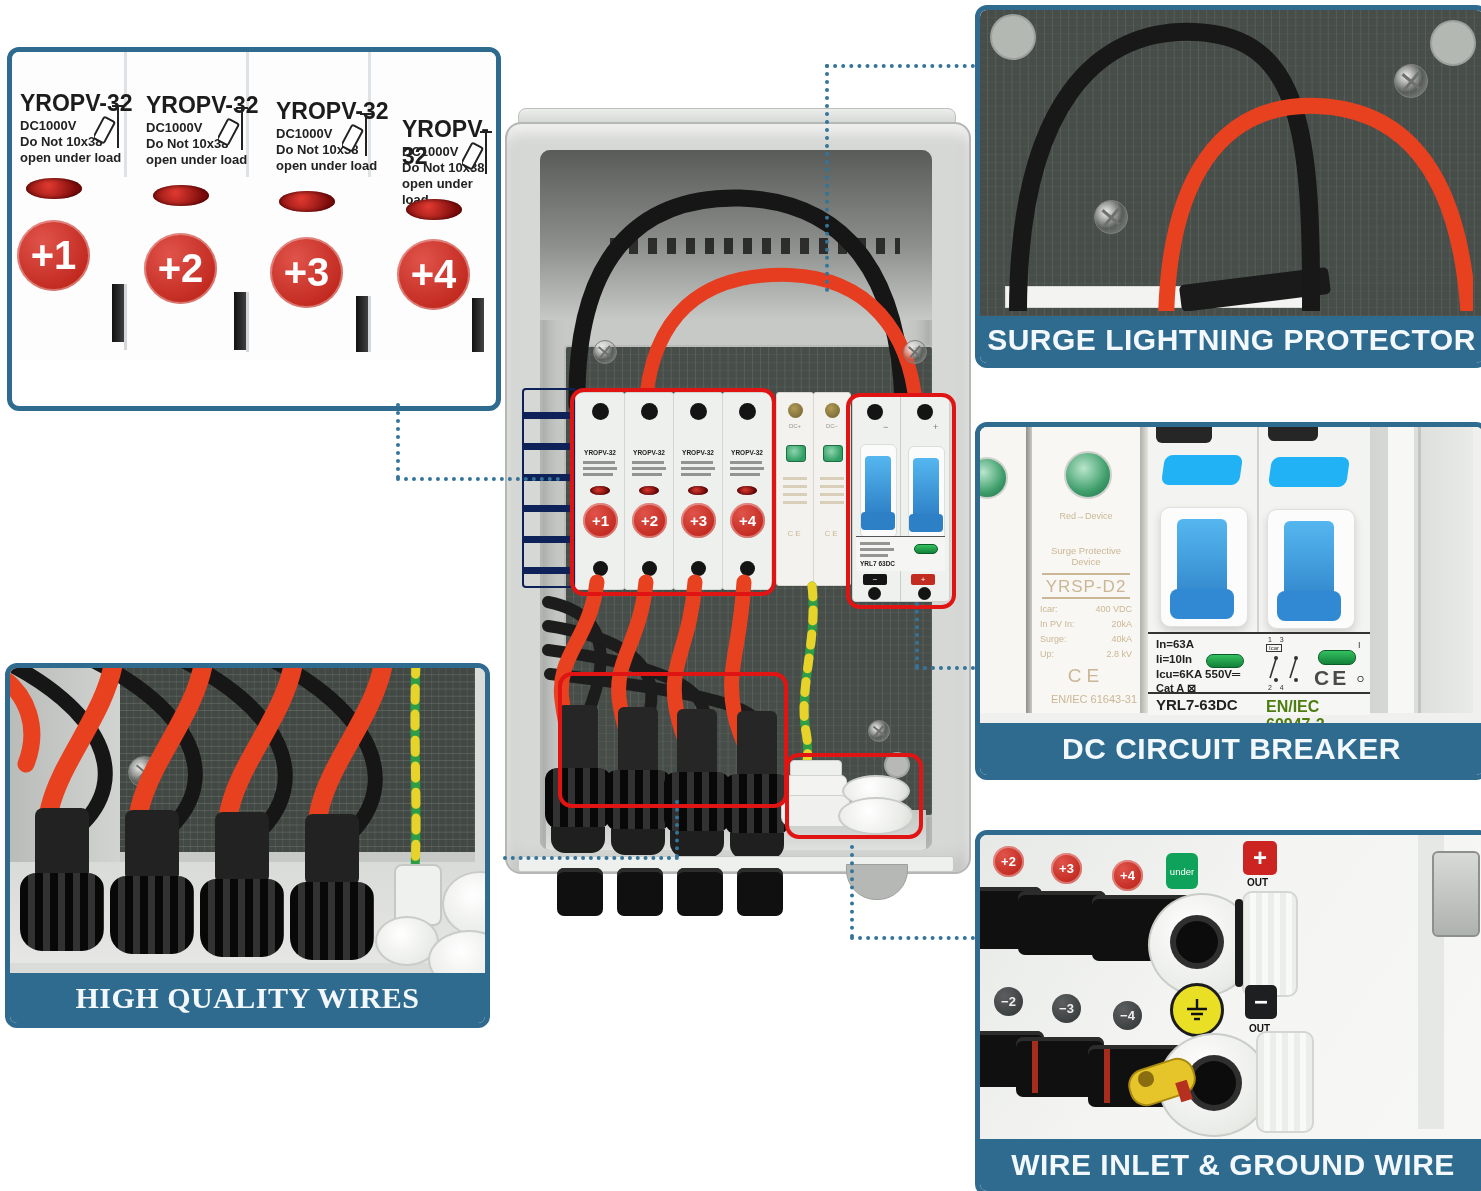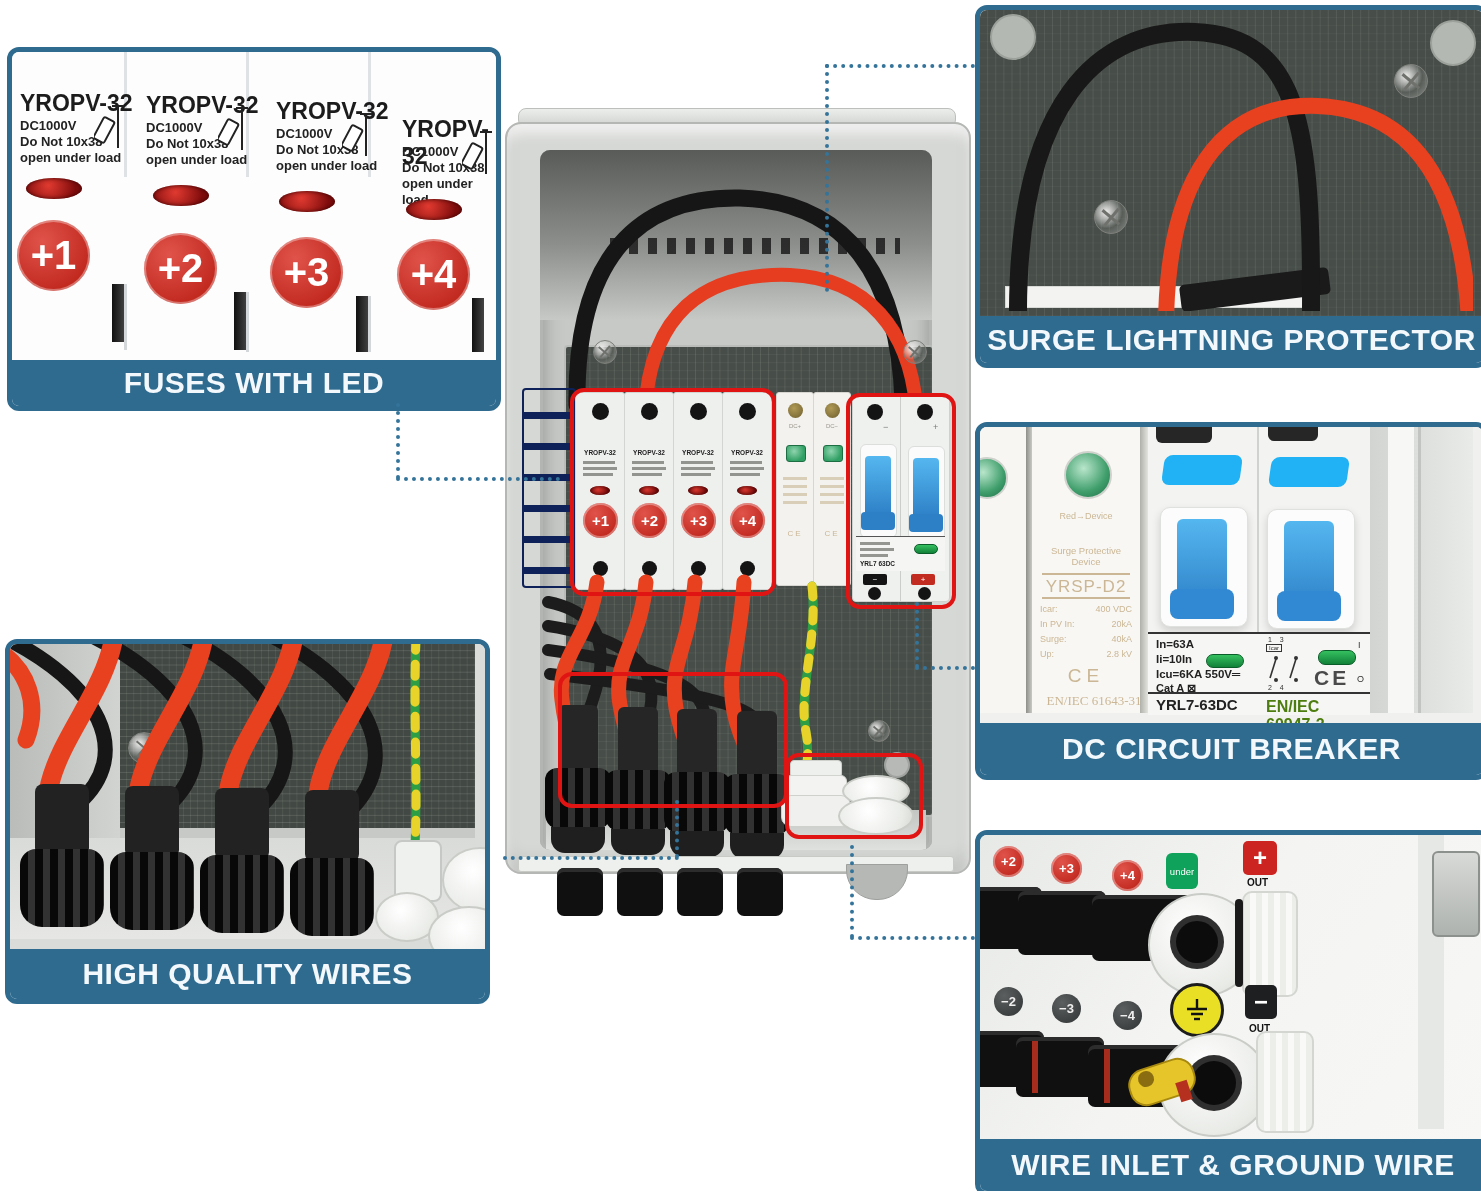--- a/index.html
+++ b/index.html
@@ -294,23 +294,20 @@
         </div>
 
       <div class="abs" style="left:100px;top:232px;width:13px;height:58px;background:linear-gradient(90deg,#111,#444);"></div>
       <div class="abs" style="left:222px;top:240px;width:13px;height:58px;background:linear-gradient(90deg,#111,#444);"></div>
       <div class="abs" style="left:344px;top:244px;width:13px;height:56px;background:linear-gradient(90deg,#111,#444);"></div>
       <div class="abs" style="left:460px;top:246px;width:12px;height:54px;background:linear-gradient(90deg,#111,#444);"></div>
       <div class="abs" style="left:112px;top:232px;width:3px;height:66px;background:#d4d7d9;"></div>
       <div class="abs" style="left:234px;top:240px;width:3px;height:60px;background:#d4d7d9;"></div>
       <div class="abs" style="left:356px;top:244px;width:3px;height:56px;background:#d4d7d9;"></div>
     </div>
-    <div class="bar" style="height:46px;">
-        <span>FUSES WITH LED</span>
-      </div>
   </div>
 
   <div class="panel" style="left:975px;top:5px;width:503px;height:353px;">
     <div class="photo perf" style="bottom:47px;">
       <div class="abs" style="left:10px;top:4px;width:42px;height:42px;border-radius:50%;background:#b4b8b3;border:2px solid #9da19c;"></div>
       <div class="abs" style="left:450px;top:10px;width:42px;height:42px;border-radius:50%;background:#b4b8b3;border:2px solid #9da19c;"></div>
       <div class="screw" style="left:114px;top:190px;width:32px;height:32px;">
           <i></i>
           <u></u>
         </div>
@@ -357,21 +354,21 @@
           </div>
         <div class="abs goldtxt" style="left:8px;top:207px;width:92px;font-size:9px;display:flex;justify-content:space-between;">
             <span>Surge:</span>
             <span>40kA</span>
           </div>
         <div class="abs goldtxt" style="left:8px;top:222px;width:92px;font-size:9px;display:flex;justify-content:space-between;">
             <span>Up:</span>
             <span>2.8 kV</span>
           </div>
         <div class="abs goldtxt" style="left:0;top:238px;width:108px;text-align:center;font-size:19px;letter-spacing:5px;">CE</div>
-        <div class="abs goldtxt" style="left:0;top:266px;width:124px;text-align:center;font-size:13px;font-family:Liberation Serif, serif;">EN/IEC 61643-31</div>
+        <div class="abs goldtxt" style="left:0;top:266px;width:124px;text-align:center;font-size:11px;">EN/IEC 61643-31</div>
       </div>
       <div class="abs" style="left:160px;top:0;width:8px;height:286px;background:linear-gradient(90deg,#b0b0ab,#e4e4df);"></div>
 
       <div class="abs" style="left:168px;top:0;width:222px;height:286px;background:#f3f4f1;">
         <div class="abs" style="left:8px;top:0;width:56px;height:16px;background:#262626;border-radius:0 0 6px 6px;"></div>
         <div class="abs" style="left:120px;top:0;width:50px;height:14px;background:#262626;border-radius:0 0 6px 6px;"></div>
         <div class="abs" style="left:109px;top:0;width:2px;height:286px;background:#d0d2cf;"></div>
         <div class="abs" style="left:15px;top:28px;width:78px;height:30px;background:#20b2f4;border-radius:8px;transform:skewX(-8deg);"></div>
         <div class="abs" style="left:122px;top:30px;width:78px;height:30px;background:#20b2f4;border-radius:8px;transform:skewX(-8deg);"></div>
         <div class="abs" style="left:12px;top:80px;width:86px;height:118px;background:#fbfcfb;border-radius:10px;border:1px solid #dfe1de;box-shadow:0 4px 8px rgba(0,0,0,.15);"></div>
@@ -412,21 +409,21 @@
 
       <div class="abs" style="left:390px;top:0;width:103px;height:286px;background:linear-gradient(90deg,#d2d4d1,#e9ebe8);"></div>
       <div class="abs" style="left:408px;top:0;width:26px;height:286px;background:#f7f8f6;"></div>
       <div class="abs" style="left:438px;top:0;width:3px;height:286px;background:#c2c4c1;"></div>
     </div>
     <div class="bar" style="height:52px;">
         <span>DC CIRCUIT BREAKER</span>
       </div>
   </div>
 
-  <div class="panel" style="left:5px;top:639px;width:475px;height:355px;">
+  <div class="panel" style="left:5px;top:663px;width:475px;height:355px;font-family:Liberation Serif, serif;">
     <div class="photo" style="bottom:50px;background:#dadcd9;">
       <div class="abs" style="left:0;top:0;width:130px;height:295px;background:linear-gradient(90deg,#b9bcb8,#d6d8d5);"></div>
       <div class="abs perf-sm" style="left:110px;top:0;width:355px;height:186px;"></div>
       <div class="abs" style="left:110px;top:184px;width:355px;height:10px;background:#c6c9c5;border-bottom:2px solid #aeb1ad;"></div>
       <div class="abs" style="left:0;top:194px;width:465px;height:101px;background:linear-gradient(#d9dbd8,#e6e7e5);"></div>
       <div class="screw" style="left:118px;top:88px;width:30px;height:30px;">
           <i></i>
           <u></u>
         </div>
 

